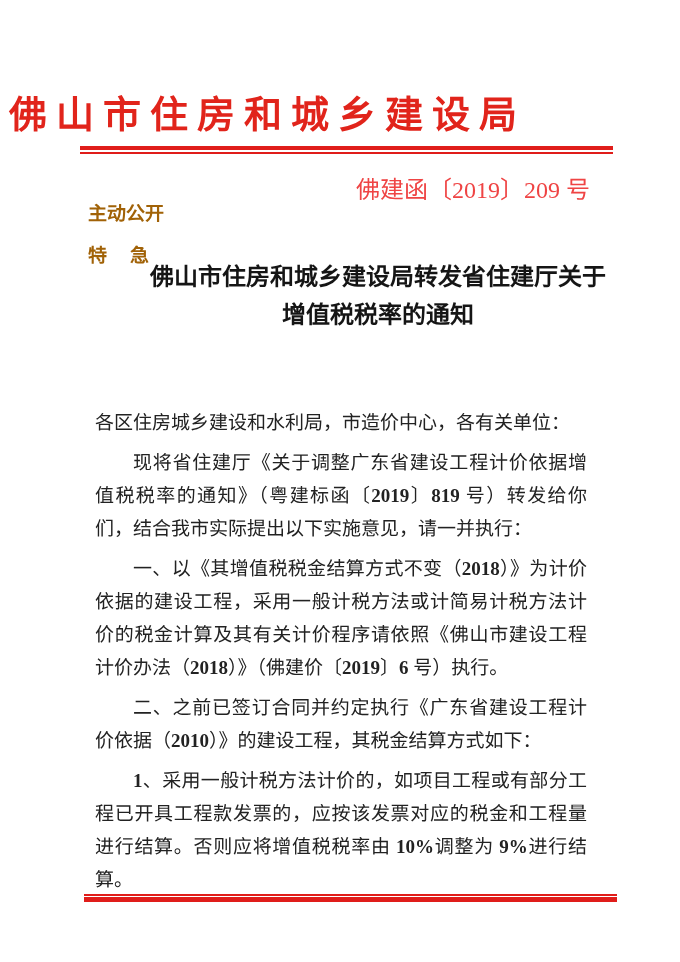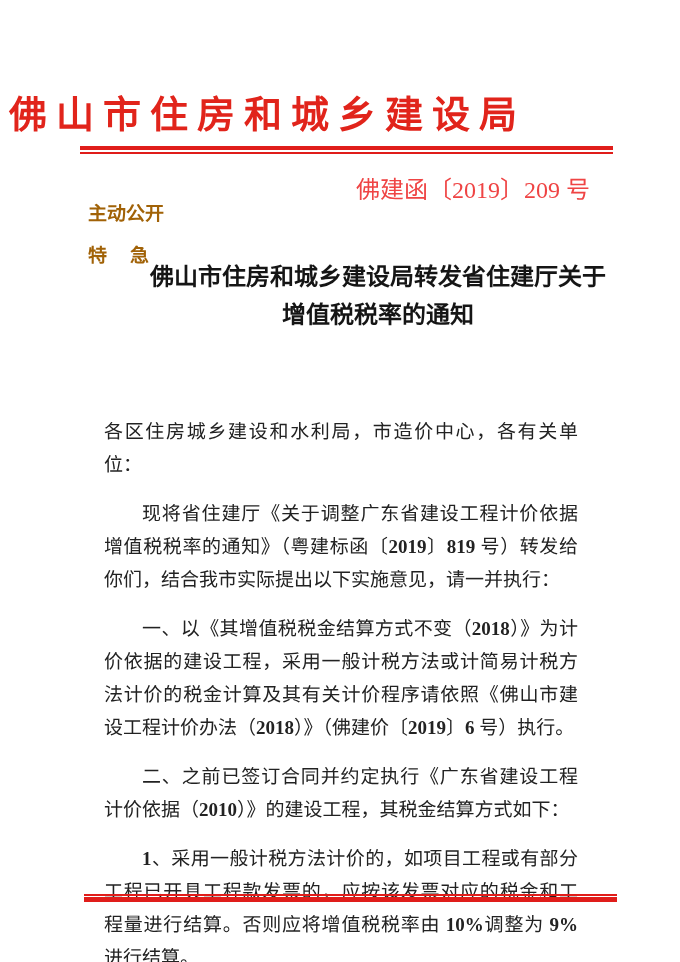--- a/index.html
+++ b/index.html
@@ -94,21 +94,21 @@
     top: 399px;
     left: 88px;
     width: 506px;
     font-family: "Liberation Serif", serif;
     font-size: 19px;
     line-height: 33px;
     text-align: justify;
     color: #222;
   }
   .doc-body p {
-    margin: 16px;
+    margin: 7px;
     padding: 0;
   }
   .doc-body p.indent { text-indent: 2em; }
   .bnum {
     font-weight: bold;
     font-family: "Liberation Serif", serif;
   }
 </style>
 </head>
 <body>

